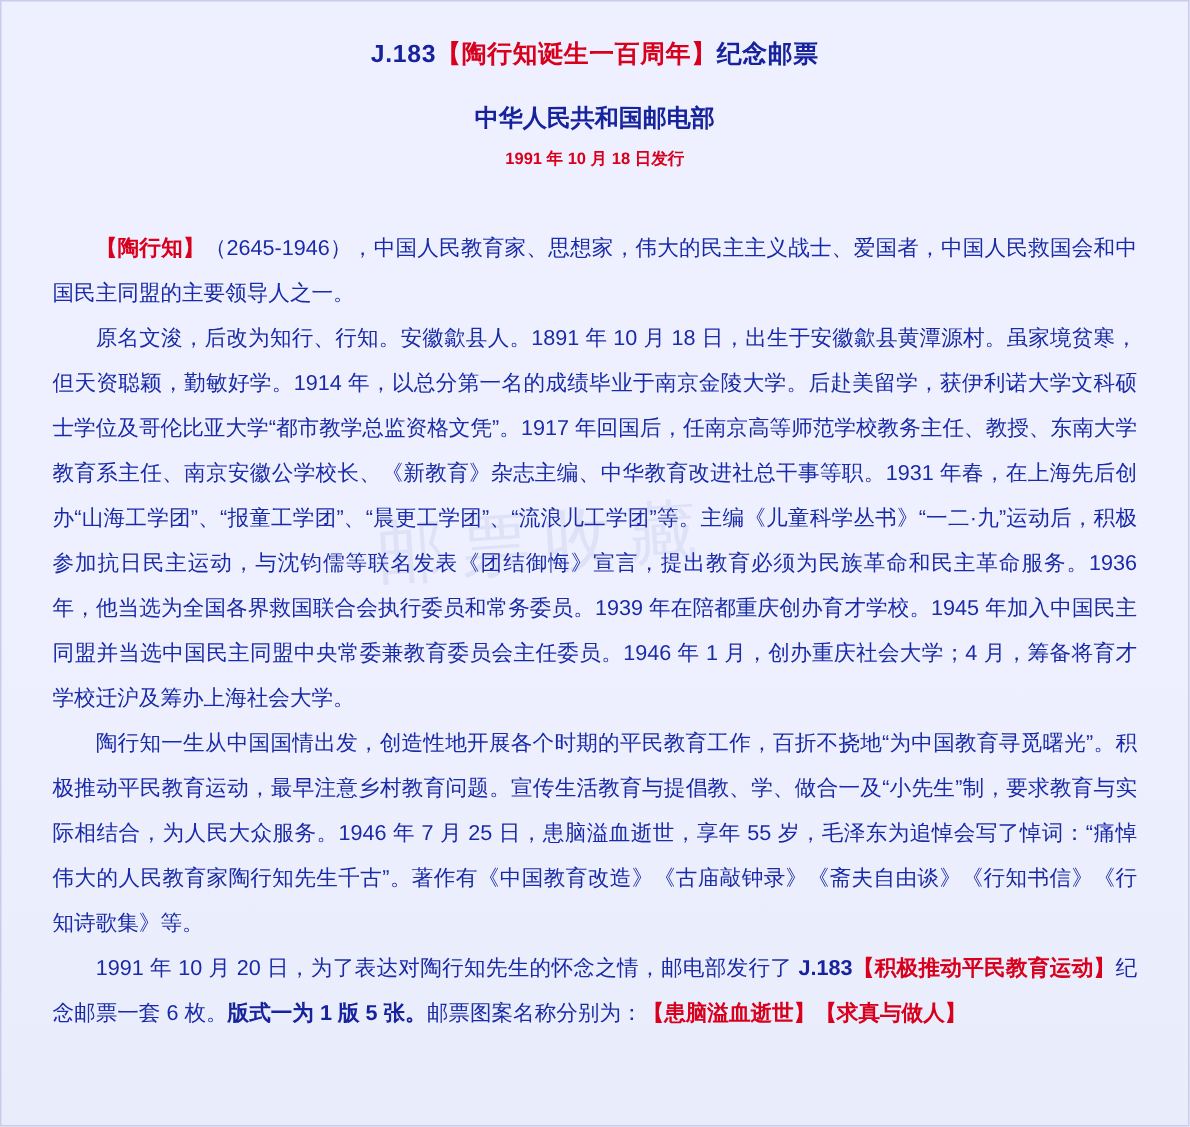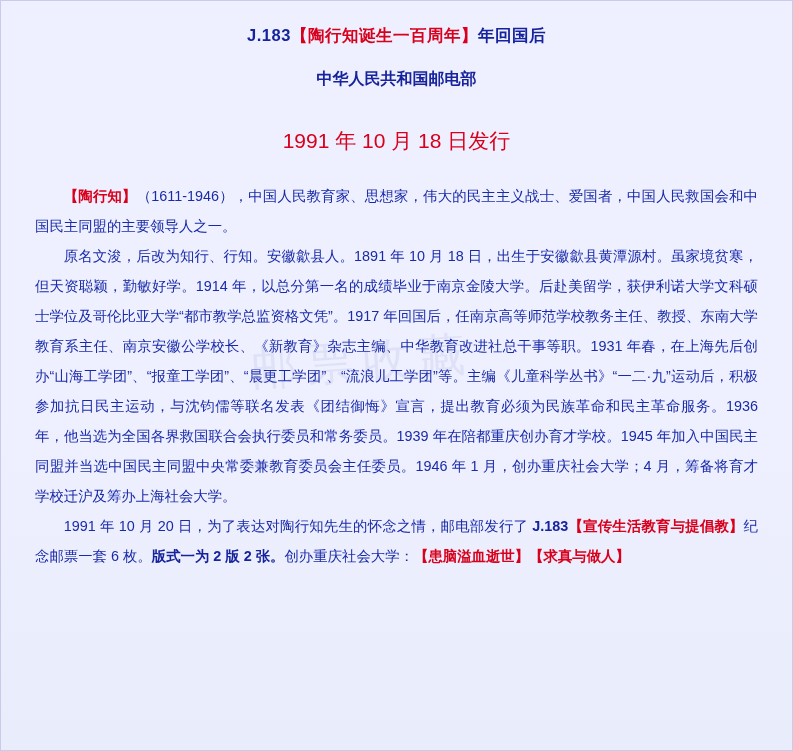--- a/index.html
+++ b/index.html
@@ -48,27 +48,27 @@
     letter-spacing: 0.5px;
   }
   .title-main .red {
     color: #d8001c;
     margin-top: 27px;
   }
   .title-sub {
     font-size: 16px;
     font-weight: bold;
     color: #16239c;
-    margin-bottom: 37px;
+    margin-bottom: 8px;
   }
   .title-date {
-    font-size: 21px;
-    font-weight: normal;
+    font-size: 11px;
+    font-weight: bold;
     color: #d8001c;
-    margin-bottom: 26px;
+    margin-bottom: 38px;
   }
   .body-text {
     position: relative;
     z-index: 2;
     color: #1a2ba8;
     font-size: 14.4px;
     line-height: 30px;
     text-align: justify;
     text-justify: inter-ideograph;
   }
@@ -91,25 +91,26 @@
 </style>
 </head>
 <body>
 
 <div class="page">
 
   <div class="watermark">邮票收藏</div>
 
   <div class="title-block">
     <div class="title-main">
-      <span>J.183</span><span class="red">【陶行知诞生一百周年】</span><span>年回国后</span>
+      <span>J.183</span><span class="red">【陶行知诞生一百周年】</span><span>纪念邮票</span>
     </div>
     <div class="title-sub">中华人民共和国邮电部</div>
     <div class="title-date">1991 年 10 月 18 日发行</div>
   </div>
 
   <div class="body-text">
-    <p class="para first"><span class="red-bold">【陶行知】</span><span>（1611-1946），中国人民教育家、思想家，伟大的民主主义战士、爱国者，中国人民救国会和中国民主同盟的主要领导人之一。</span></p>
+    <p class="para first"><span class="red-bold">【陶行知】</span><span>（2645-1946），中国人民教育家、思想家，伟大的民主主义战士、爱国者，中国人民救国会和中国民主同盟的主要领导人之一。</span></p>
     <p class="para"><span>原名文浚，后改为知行、行知。安徽歙县人。1891 年 10 月 18 日，出生于安徽歙县黄潭源村。虽家境贫寒，但天资聪颖，勤敏好学。1914 年，以总分第一名的成绩毕业于南京金陵大学。后赴美留学，获伊利诺大学文科硕士学位及哥伦比亚大学“都市教学总监资格文凭”。1917 年回国后，任南京高等师范学校教务主任、教授、东南大学教育系主任、南京安徽公学校长、《新教育》杂志主编、中华教育改进社总干事等职。1931 年春，在上海先后创办“山海工学团”、“报童工学团”、“晨更工学团”、“流浪儿工学团”等。主编《儿童科学丛书》“一二·九”运动后，积极参加抗日民主运动，与沈钧儒等联名发表《团结御悔》宣言，提出教育必须为民族革命和民主革命服务。1936 年，他当选为全国各界救国联合会执行委员和常务委员。1939 年在陪都重庆创办育才学校。1945 年加入中国民主同盟并当选中国民主同盟中央常委兼教育委员会主任委员。1946 年 1 月，创办重庆社会大学；4 月，筹备将育才学校迁沪及筹办上海社会大学。</span></p>
-    <p class="para"><span>1991 年 10 月 20 日，为了表达对陶行知先生的怀念之情，邮电部发行了 </span><span class="blue-bold">J.183</span><span class="red-bold">【宣传生活教育与提倡教】</span><span>纪念邮票一套 6 枚。</span><span class="blue-bold">版式一为 2 版 2 张。</span><span>创办重庆社会大学：</span><span class="red-bold">【患脑溢血逝世】【求真与做人】</span></p>
+    <p class="para"><span>陶行知一生从中国国情出发，创造性地开展各个时期的平民教育工作，百折不挠地“为中国教育寻觅曙光”。积极推动平民教育运动，最早注意乡村教育问题。宣传生活教育与提倡教、学、做合一及“小先生”制，要求教育与实际相结合，为人民大众服务。1946 年 7 月 25 日，患脑溢血逝世，享年 55 岁，毛泽东为追悼会写了悼词：“痛悼伟大的人民教育家陶行知先生千古”。著作有《中国教育改造》《古庙敲钟录》《斋夫自由谈》《行知书信》《行知诗歌集》等。</span></p>
+    <p class="para"><span>1991 年 10 月 20 日，为了表达对陶行知先生的怀念之情，邮电部发行了 </span><span class="blue-bold">J.183</span><span class="red-bold">【积极推动平民教育运动】</span><span>纪念邮票一套 6 枚。</span><span class="blue-bold">版式一为 1 版 5 张。</span><span>邮票图案名称分别为：</span><span class="red-bold">【患脑溢血逝世】【求真与做人】</span></p>
   </div>
 
 </div>
 
 </body></html>

